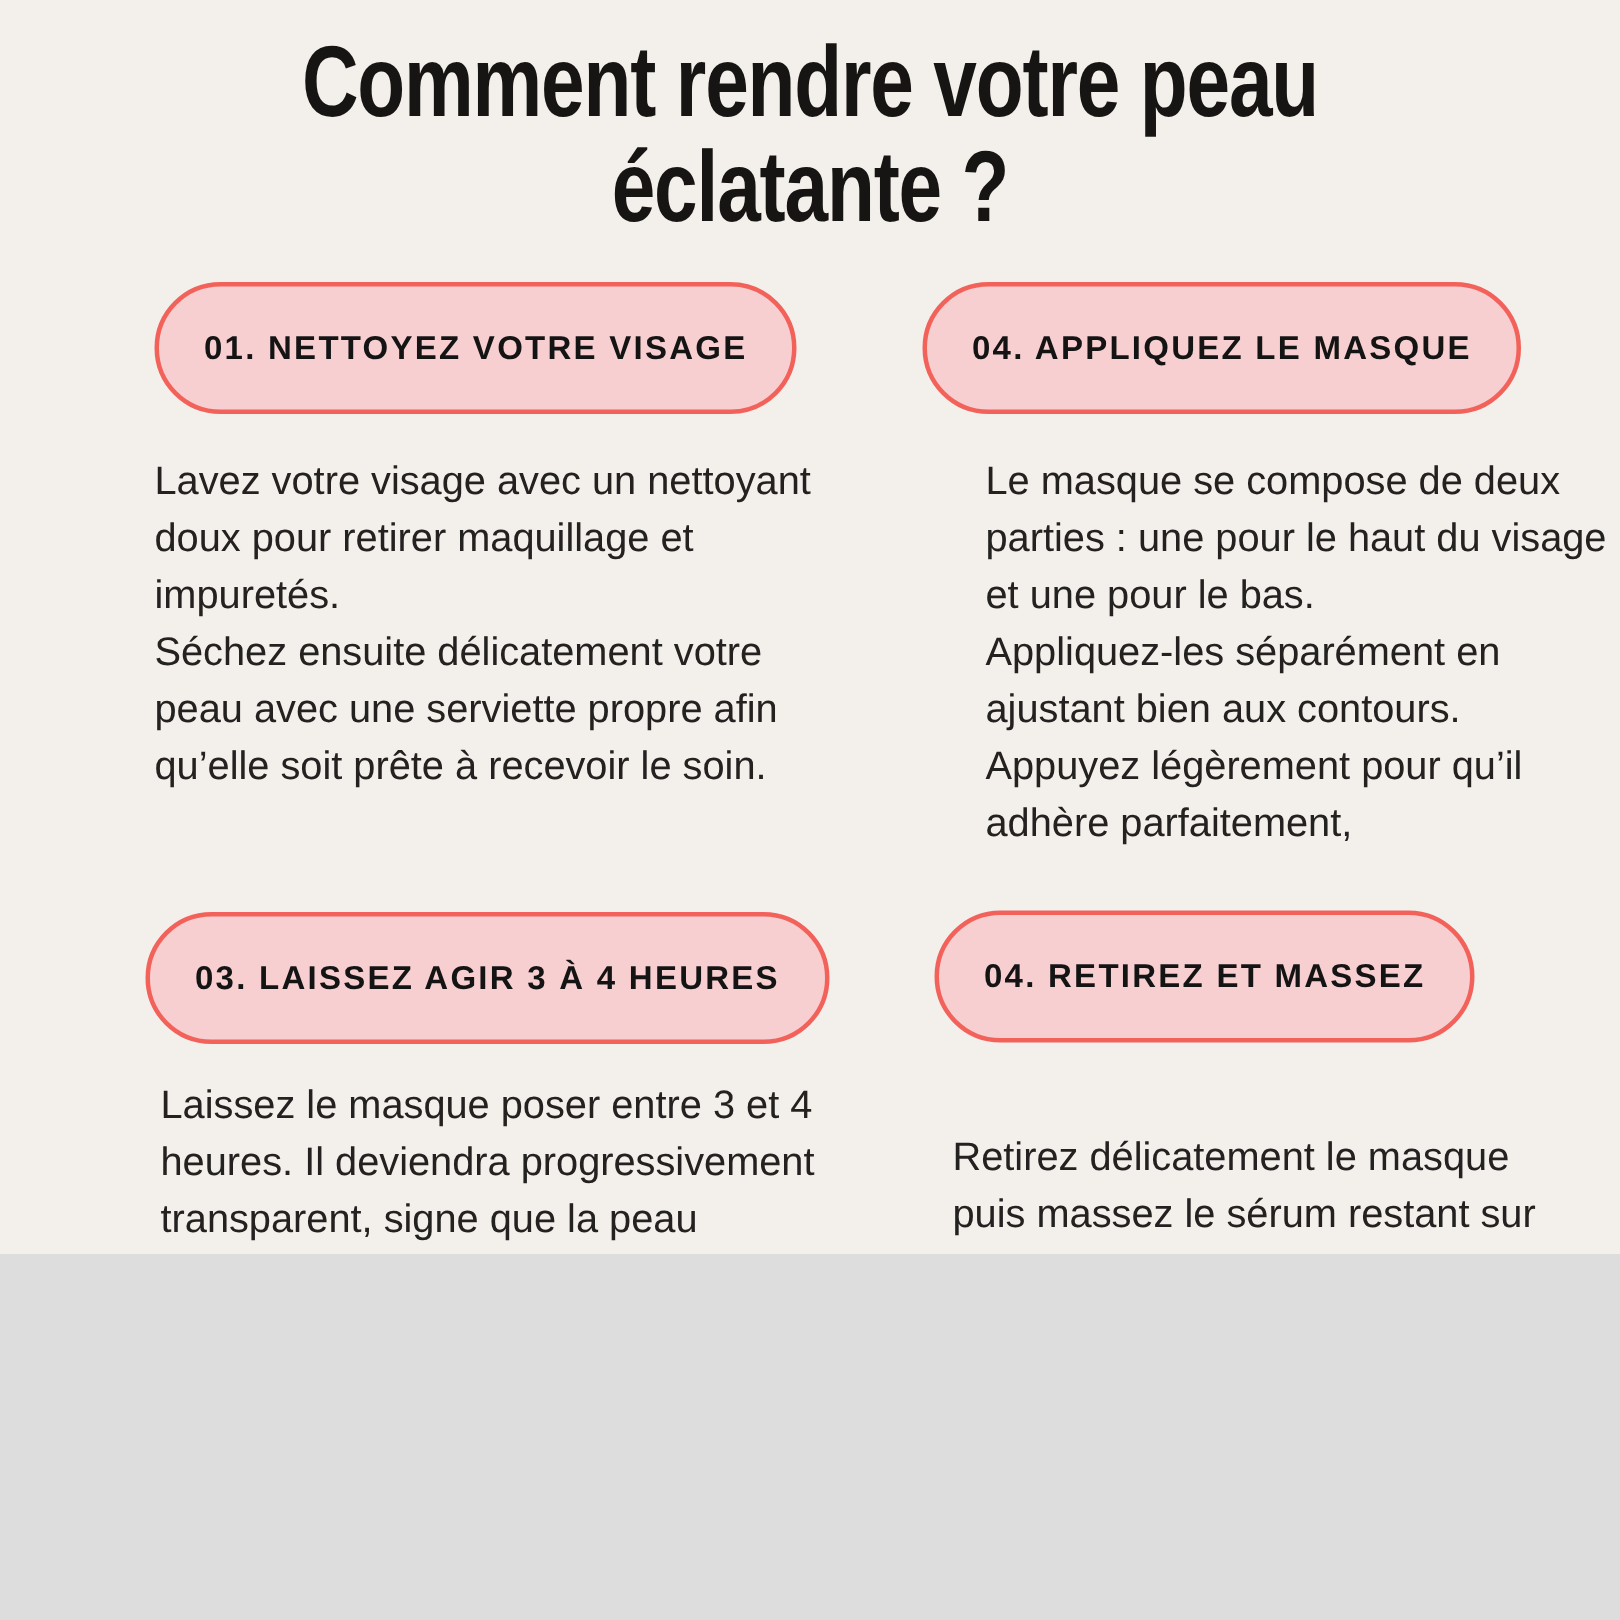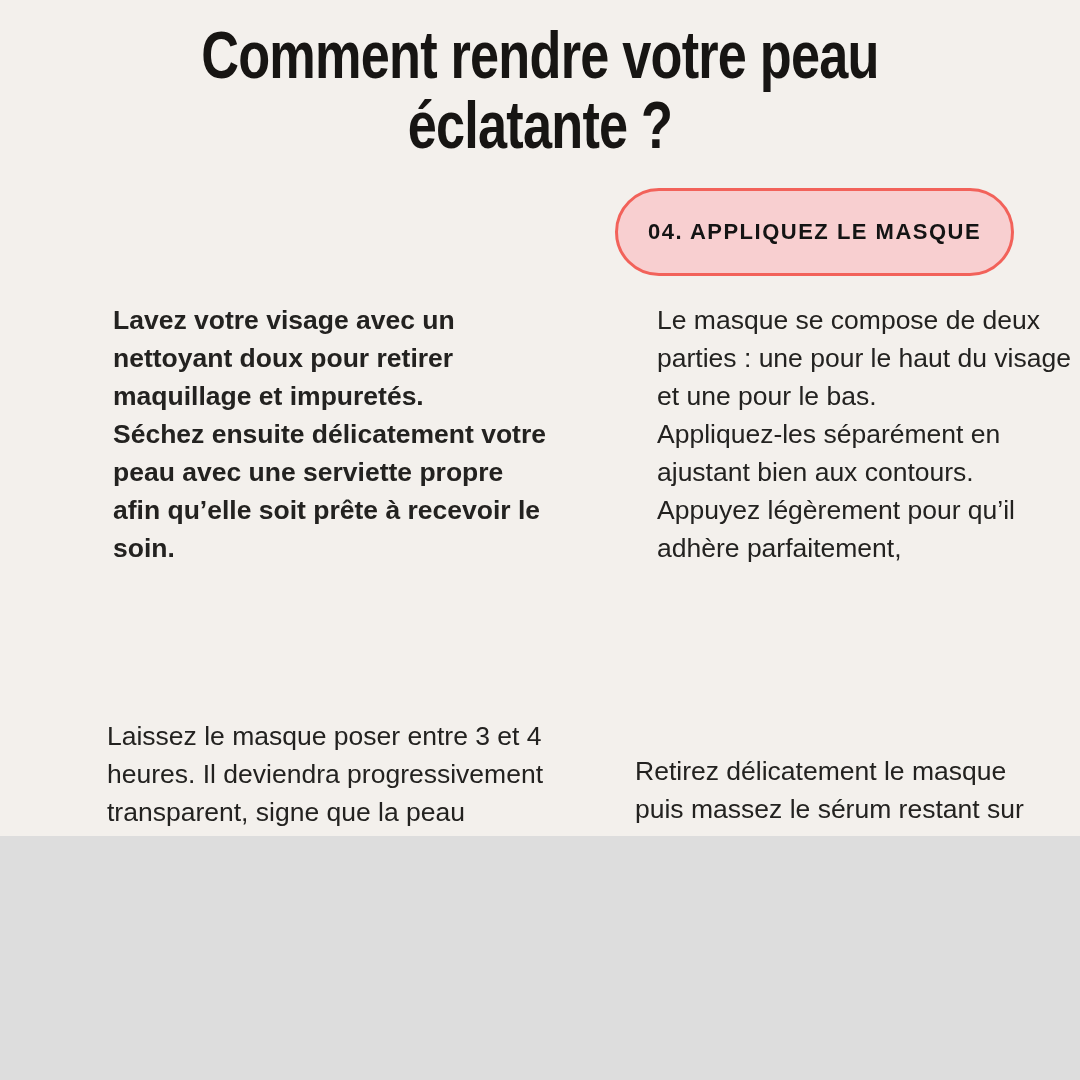--- a/index.html
+++ b/index.html
@@ -53,50 +53,59 @@
   .body-text{
     position:absolute;
     margin:0;
     font-size:26.5px;
     line-height:38px;
     white-space:pre-line;
     color:#232220;
   }
   
   .badge-1{left:103px;top:188px;}
-  .text-1{left:113px;top:301px;width:438px;font-weight:bold;}
+  .text-1{left:103px;top:301px;width:438px;}
   
   .badge-2{left:615px;top:188px;}
   .text-2{left:633px;top:301px;width:420px;margin-left:24px;}
   
   .badge-3{left:97px;top:608px;}
   .text-3{left:107px;top:717px;width:448px;}
   
   .badge-4{left:623px;top:607px;}
   .text-4{left:635px;top:752px;width:415px;}
 </style>
 </head>
 <body>
 
 <div class="canvas">
 
   <h1 class="title">
     <span class="line">Comment rendre votre peau</span>
     <span class="line">éclatante ?</span>
   </h1>
 
+  <div class="badge badge-1">
+    <span>01. NETTOYEZ VOTRE VISAGE</span>
+  </div>
   <p class="body-text text-1">Lavez votre visage avec un nettoyant doux pour retirer maquillage et impuretés.
 Séchez ensuite délicatement votre peau avec une serviette propre afin qu’elle soit prête à recevoir le soin.</p>
 
   <div class="badge badge-2">
     <span>04. APPLIQUEZ LE MASQUE</span>
   </div>
   <p class="body-text text-2">Le masque se compose de deux parties : une pour le haut du visage et une pour le bas.
 Appliquez-les séparément en ajustant bien aux contours.
 Appuyez légèrement pour qu’il adhère parfaitement,</p>
 
+  <div class="badge badge-3">
+    <span>03. LAISSEZ AGIR 3 À 4 HEURES</span>
+  </div>
   <p class="body-text text-3">Laissez le masque poser entre 3 et 4 heures. Il deviendra progressivement transparent, signe que la peau absorbe le bio-collagène et les actifs hydratants.
 Profitez de ce moment pour vous détendre.</p>
 
+  <div class="badge badge-4">
+    <span>04. RETIREZ ET MASSEZ</span>
+  </div>
   <p class="body-text text-4">Retirez délicatement le masque puis massez le sérum restant sur votre visage jusqu’à absorption complète.
 Utilisez 1 à 2 fois par semaine pour une peau ferme, repulpée et lumineuse.</p>
 
 </div>
 
 </body></html>

